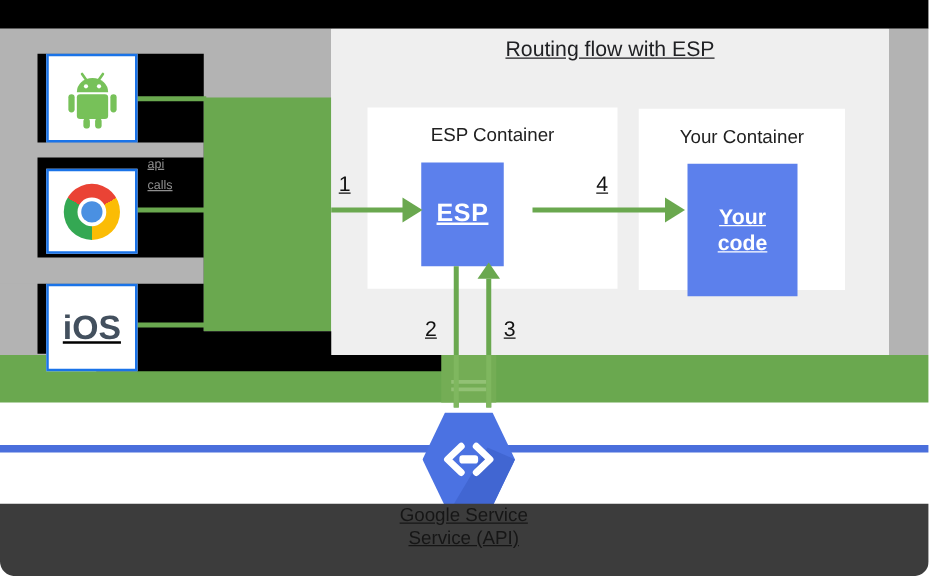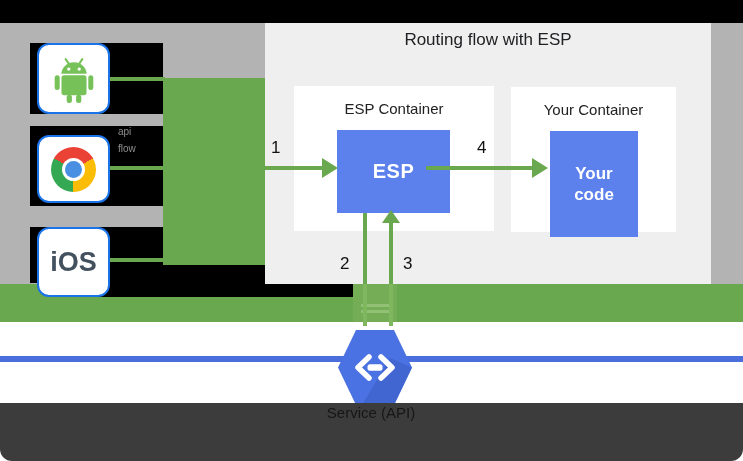--- a/index.html
+++ b/index.html
@@ -1,37 +1,37 @@
 <!DOCTYPE html>
 <html><head>
 <meta charset="utf-8">
 <style>
   html,body{margin:0;padding:0;background:#ffffff;}
   .stage{position:relative;width:743px;height:461px;overflow:hidden;background:#ffffff;
          font-family:"Liberation Sans",sans-serif;}
-  .abs{position:absolute;}
+  .abs{position:absolute;text-decoration:underline;}
 
   
   .top-band{left:0;top:0;width:743px;height:23px;background:#000;}
   .gray-left{left:0;top:23px;width:265px;height:261px;background:#b3b3b3;}
   .gray-right{left:711px;top:23px;width:32px;height:261px;background:#b3b3b3;}
   .black-main{left:30px;top:43px;width:133px;height:240px;background:#000;}
   .gray-strip1{left:0;top:114px;width:163px;height:12px;background:#b3b3b3;}
   .gray-strip2{left:0;top:206px;width:163px;height:21px;background:#b3b3b3;}
   .green-rect{left:163px;top:78px;width:102px;height:187px;background:#6aa84f;}
   .green-band{left:0;top:284px;width:743px;height:38px;background:#6aa84f;}
   .band-light{left:353px;top:284px;width:44px;height:38px;background:#74ad55;}
   .band-dash{width:28px;height:3px;background:#92c175;}
   .black-bar{left:77px;top:265px;width:286px;height:32px;background:#000;}
 
   
   .api-text{color:#8f8f8f;font-size:10px;line-height:17px;}
 
   
-  .client-box{width:73px;background:#fff;border:2px solid #1a73e8;border-radius:12px;
+  .client-box{width:73px;background:#fff;border:2px solid #1a73e8;border-radius:0;
               display:flex;align-items:center;justify-content:center;box-sizing:border-box;}
   .ios-text{color:#43505e;font-weight:bold;font-size:27px;letter-spacing:0px;}
 
   
   .chrome-outer{width:45px;height:45px;border-radius:50%;
     background:conic-gradient(from 60deg,#fbbc05 0 120deg,#34a853 0 240deg,#ea4335 0 360deg);
     display:flex;align-items:center;justify-content:center;}
   .chrome-mid{width:23px;height:23px;border-radius:50%;background:#fff;
     display:flex;align-items:center;justify-content:center;}
   .chrome-inner{width:17px;height:17px;border-radius:50%;background:#4a90e2;}
@@ -78,21 +78,21 @@
   <div class="abs green-band"></div>
   <div class="abs green-rect"></div>
   <div class="abs black-bar"></div>
 
   <div class="abs hline" style="left:110px;top:77px;width:55px;"></div>
   <div class="abs hline" style="left:110px;top:166px;width:55px;"></div>
   <div class="abs hline" style="left:110px;top:258px;width:55px;"></div>
 
   <div class="abs api-text" style="left:118px;top:123px;">
     <div>api</div>
-    <div>flow</div>
+    <div>calls</div>
   </div>
 
   <div class="abs client-box" style="left:37px;top:43px;height:71px;">
     <svg width="46" height="48" viewBox="0 0 44 46">
       <g fill="#77c159" stroke="none">
         <line x1="14" y1="4" x2="17.5" y2="9" stroke="#77c159" stroke-width="2" stroke-linecap="round"></line>
         <line x1="30" y1="4" x2="26.5" y2="9" stroke="#77c159" stroke-width="2" stroke-linecap="round"></line>
         <path d="M10 18 a12 11 0 0 1 24 0 z"></path>
         <circle cx="17" cy="13.5" r="1.6" fill="#fff"></circle>
         <circle cx="27" cy="13.5" r="1.6" fill="#fff"></circle>
@@ -114,21 +114,21 @@
   <div class="abs client-box" style="left:37px;top:227px;height:70px;">
     <span class="ios-text">iOS</span>
   </div>
 
   <div class="abs panel"></div>
   <div class="abs panel-title">Routing flow with ESP</div>
 
   <div class="abs container-box" style="left:294px;top:86px;width:200px;height:145px;">
     <div class="container-title">ESP Container</div>
   </div>
-  <div class="abs blue-box" style="left:337px;top:130px;width:113px;height:83px;">
+  <div class="abs blue-box" style="left:337px;top:130px;width:66px;height:83px;">
     <span class="esp-label">ESP</span>
   </div>
 
   <div class="abs container-box" style="left:511px;top:87px;width:165px;height:145px;">
     <div class="container-title">Your Container</div>
   </div>
   <div class="abs blue-box" style="left:550px;top:131px;width:88px;height:106px;">
     <span class="code-label">Your code</span>
   </div>
 
@@ -158,16 +158,17 @@
       <polygon points="18,0 56,0 74,37.5 56,75 18,75 0,37.5" fill="#4b72e2"></polygon>
       <polygon points="52,28 74,37.5 56,75 24,75" fill="#4166d2"></polygon>
       <polyline points="31,27 20,37.5 31,48" stroke="#fff" stroke-width="5.5" fill="none" stroke-linecap="round" stroke-linejoin="round"></polyline>
       <polyline points="43,27 54,37.5 43,48" stroke="#fff" stroke-width="5.5" fill="none" stroke-linecap="round" stroke-linejoin="round"></polyline>
       <rect x="29.5" y="34.2" width="15" height="6.6" rx="2.5" fill="#fff"></rect>
     </svg>
   </div>
 
   <div class="abs footer"></div>
   <div class="abs caption">
+    <div>Google Service</div>
     <div>Service (API)</div>
   </div>
 
 </div>
 
 </body></html>

